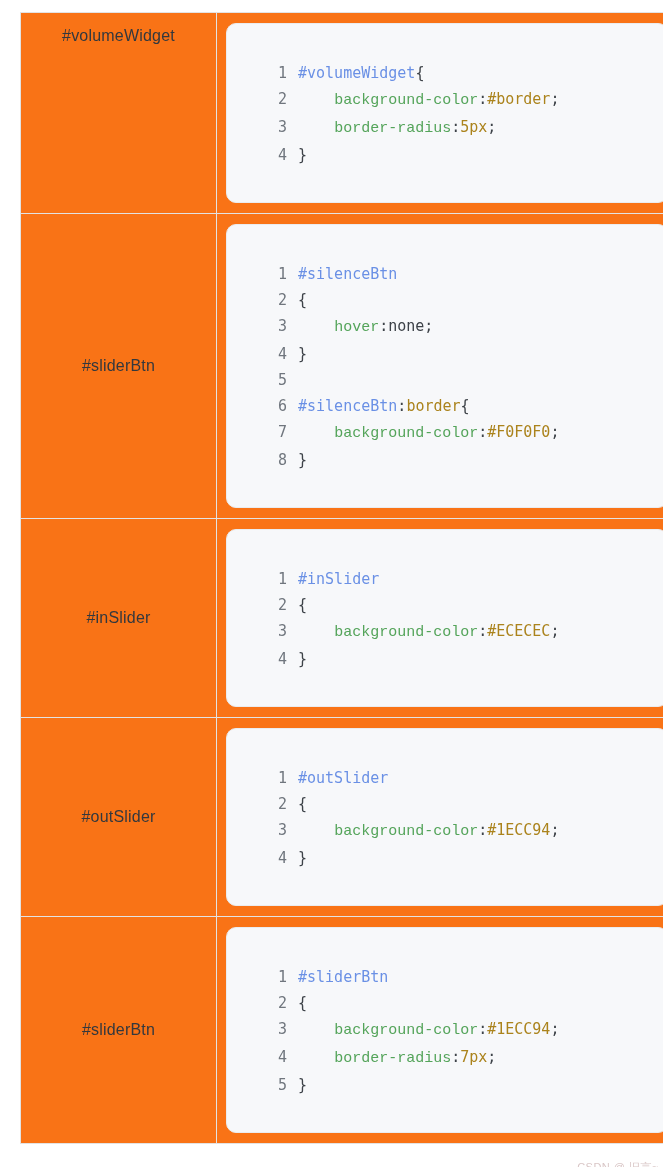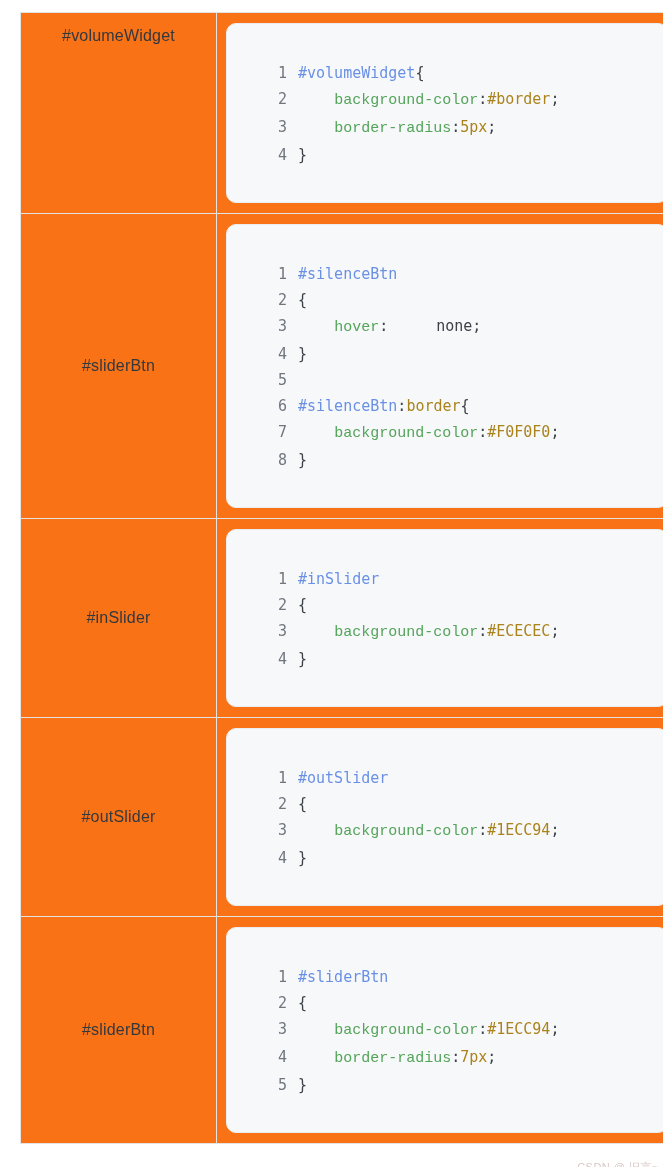--- a/index.html
+++ b/index.html
@@ -63,21 +63,21 @@
     display: inline-block;
     width: 46px;
     text-align: right;
     margin-right: 11px;
     color: var(--ln, #70767e);
   }
   .tok-sel  { color: var(--sel, #6a90e5); }
   .tok-prop { color: var(--prop, #54a45a); font-family: Liberation Mono, monospace; }
   .tok-val  { color: var(--val, #ab831c); }
   .tok-pun  { color: var(--pun, #3d4248); }
-  .tok-kw   { color: var(--pun, #3d4248); margin-left: 48px; }
+  .tok-kw   { color: var(--pun, #3d4248); }
   .tok-pln  { color: var(--pun, #3d4248); }
   .watermark {
     position: absolute;
     top: 1160px;
     right: 4px;
     font-size: 11px;
     color: var(--watermark, #d9c6c6);
     letter-spacing: 0.5px;
     z-index: 5;
     background: transparent;

